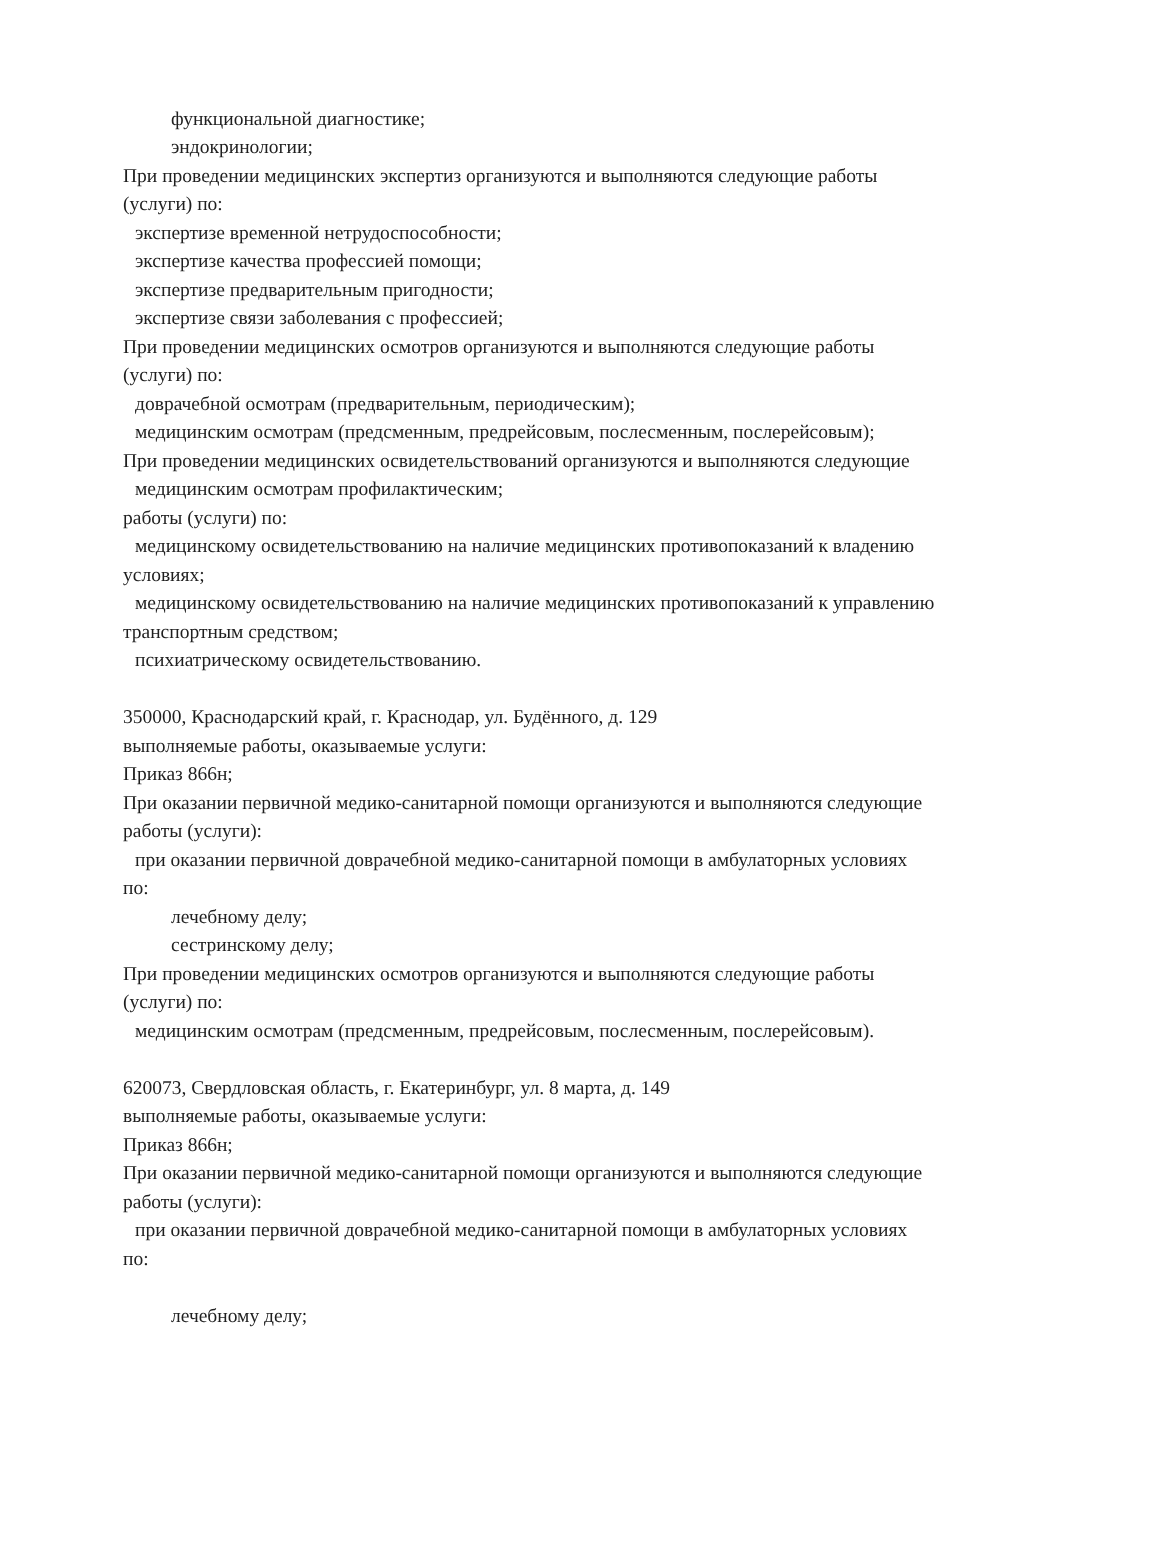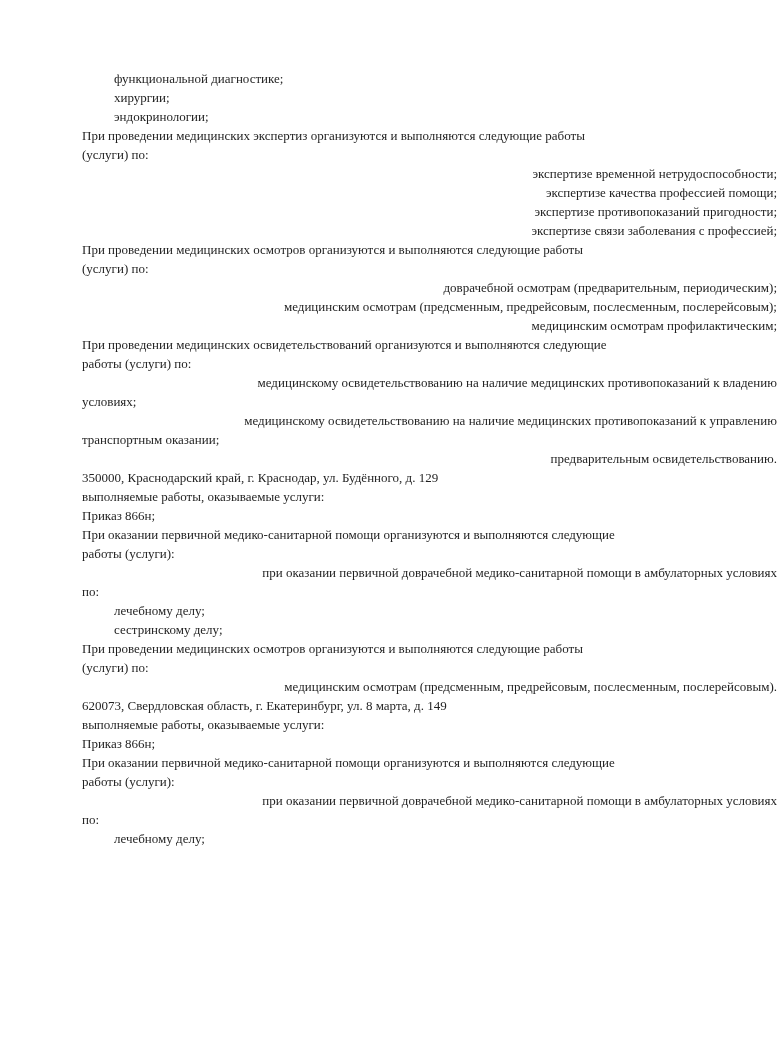--- a/index.html
+++ b/index.html
@@ -22,50 +22,49 @@
     width: 695px;
     font-size: 13px;
     line-height: 19px;
     color: #1f1f1f;
   }
   .line {
     white-space: pre;
     min-height: 19px;
   }
   .indent-0 { padding-left: 0; }
-  .indent-1 { padding-left: 8px; text-align: right; }
+  .indent-1 { padding-left: 8px; }
   .indent-2 { padding-left: 32px; }
-  .gap { }
+  .gap { margin-top: 19px; }
 </style>
 </head>
 <body>
 
 <div class="page" style="background: rgb(255, 255, 255);">
   <div class="textblock" id="textblock" style="color: rgb(31, 31, 31);">
       <div class="line indent-2">функциональной диагностике;</div>
-      <div class="line indent-2">хирургии;</div>
       <div class="line indent-2">эндокринологии;</div>
       <div class="line indent-0">При проведении медицинских экспертиз организуются и выполняются следующие работы</div>
       <div class="line indent-0">(услуги) по:</div>
       <div class="line indent-1">экспертизе временной нетрудоспособности;</div>
       <div class="line indent-1">экспертизе качества профессией помощи;</div>
-      <div class="line indent-1">экспертизе противопоказаний пригодности;</div>
+      <div class="line indent-1">экспертизе предварительным пригодности;</div>
       <div class="line indent-1">экспертизе связи заболевания с профессией;</div>
       <div class="line indent-0">При проведении медицинских осмотров организуются и выполняются следующие работы</div>
       <div class="line indent-0">(услуги) по:</div>
       <div class="line indent-1">доврачебной осмотрам (предварительным, периодическим);</div>
       <div class="line indent-1">медицинским осмотрам (предсменным, предрейсовым, послесменным, послерейсовым);</div>
+      <div class="line indent-0">При проведении медицинских освидетельствований организуются и выполняются следующие</div>
       <div class="line indent-1">медицинским осмотрам профилактическим;</div>
-      <div class="line indent-0">При проведении медицинских освидетельствований организуются и выполняются следующие</div>
       <div class="line indent-0">работы (услуги) по:</div>
       <div class="line indent-1">медицинскому освидетельствованию на наличие медицинских противопоказаний к владению</div>
       <div class="line indent-0">условиях;</div>
       <div class="line indent-1">медицинскому освидетельствованию на наличие медицинских противопоказаний к управлению</div>
-      <div class="line indent-0">транспортным оказании;</div>
-      <div class="line indent-1">предварительным освидетельствованию.</div>
+      <div class="line indent-0">транспортным средством;</div>
+      <div class="line indent-1">психиатрическому освидетельствованию.</div>
       <div class="line indent-0 gap">350000, Краснодарский край, г. Краснодар, ул. Будённого, д. 129</div>
       <div class="line indent-0">выполняемые работы, оказываемые услуги:</div>
       <div class="line indent-0">Приказ 866н;</div>
       <div class="line indent-0">При оказании первичной медико-санитарной помощи организуются и выполняются следующие</div>
       <div class="line indent-0">работы (услуги):</div>
       <div class="line indent-1">при оказании первичной доврачебной медико-санитарной помощи в амбулаторных условиях</div>
       <div class="line indent-0">по:</div>
       <div class="line indent-2">лечебному делу;</div>
       <div class="line indent-2">сестринскому делу;</div>
       <div class="line indent-0">При проведении медицинских осмотров организуются и выполняются следующие работы</div>

